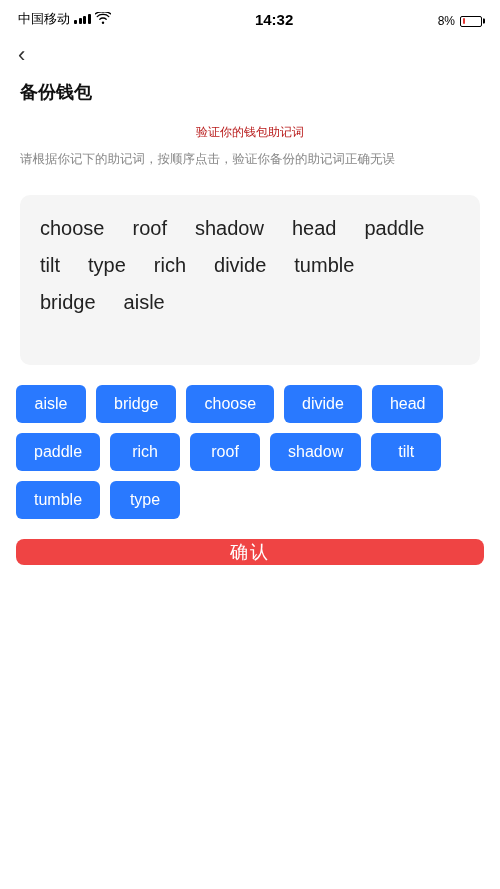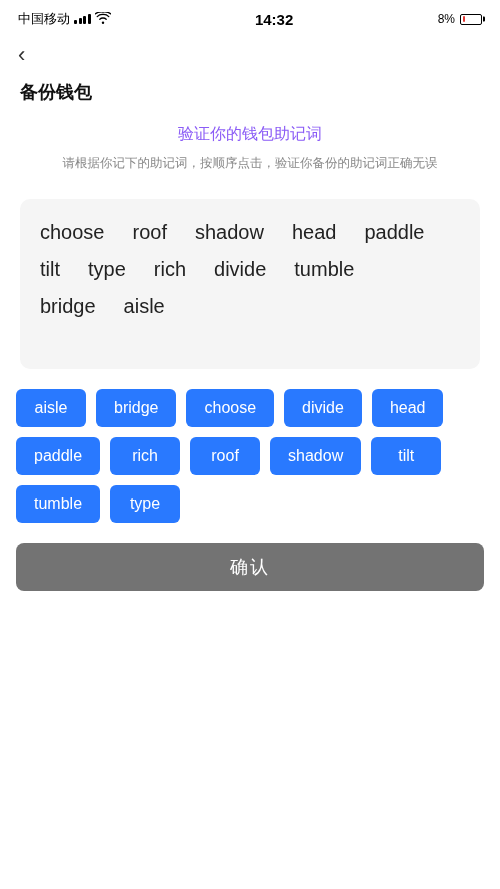--- a/index.html
+++ b/index.html
@@ -9,21 +9,21 @@
       min-height: 889px;
       background: #fff;
       font-family: -apple-system, 'PingFang SC', 'Helvetica Neue', Arial, sans-serif;
       overflow-x: hidden;
     }
 
     
     .status-bar {
       display: flex;
       justify-content: space-between;
-      align-items: center;
+      align-items: flex-end;
       padding: 10px 18px 6px 18px;
       font-size: 13px;
       font-weight: 500;
       color: #000;
     }
     .status-left { display: flex; align-items: center; gap: 4px; }
     .status-center { font-size: 15px; font-weight: 600; }
     .status-right { display: flex; align-items: center; gap: 5px; font-size: 12px; }
 
     
@@ -89,30 +89,30 @@
       font-weight: 700;
       color: #111;
     }
 
     
     .verify-section {
       text-align: center;
       padding: 0 20px 12px 20px;
     }
     .verify-title {
-      font-size: 16px;
-      color: #8b5cf6;
+      font-size: 12px;
+      color: #b91c1c;
       margin-bottom: 8px;
       font-weight: 500;
     }
     .verify-desc {
       font-size: 12.5px;
       color: #888;
       line-height: 1.6;
-      text-align: center;
+      text-align: left;
     }
 
     
     .word-display {
       margin: 14px 20px 20px 20px;
       background: #f5f5f5;
       border-radius: 10px;
       padding: 22px 20px 18px 20px;
       min-height: 170px;
     }
@@ -152,25 +152,25 @@
       min-width: 70px;
       text-align: center;
     }
 
     
     .confirm-area {
       padding: 0 16px 30px 16px;
     }
     .confirm-btn {
       width: 100%;
-      background: #737373;
+      background: #ef4444;
       color: #fff;
       border: none;
       border-radius: 8px;
-      padding: 12px 0;
+      padding: 1px 0;
       font-size: 18px;
       font-weight: 500;
       cursor: pointer;
       letter-spacing: 2px;
     }
   </style>
 </head>
 <body>
 
 <div class="status-bar">

